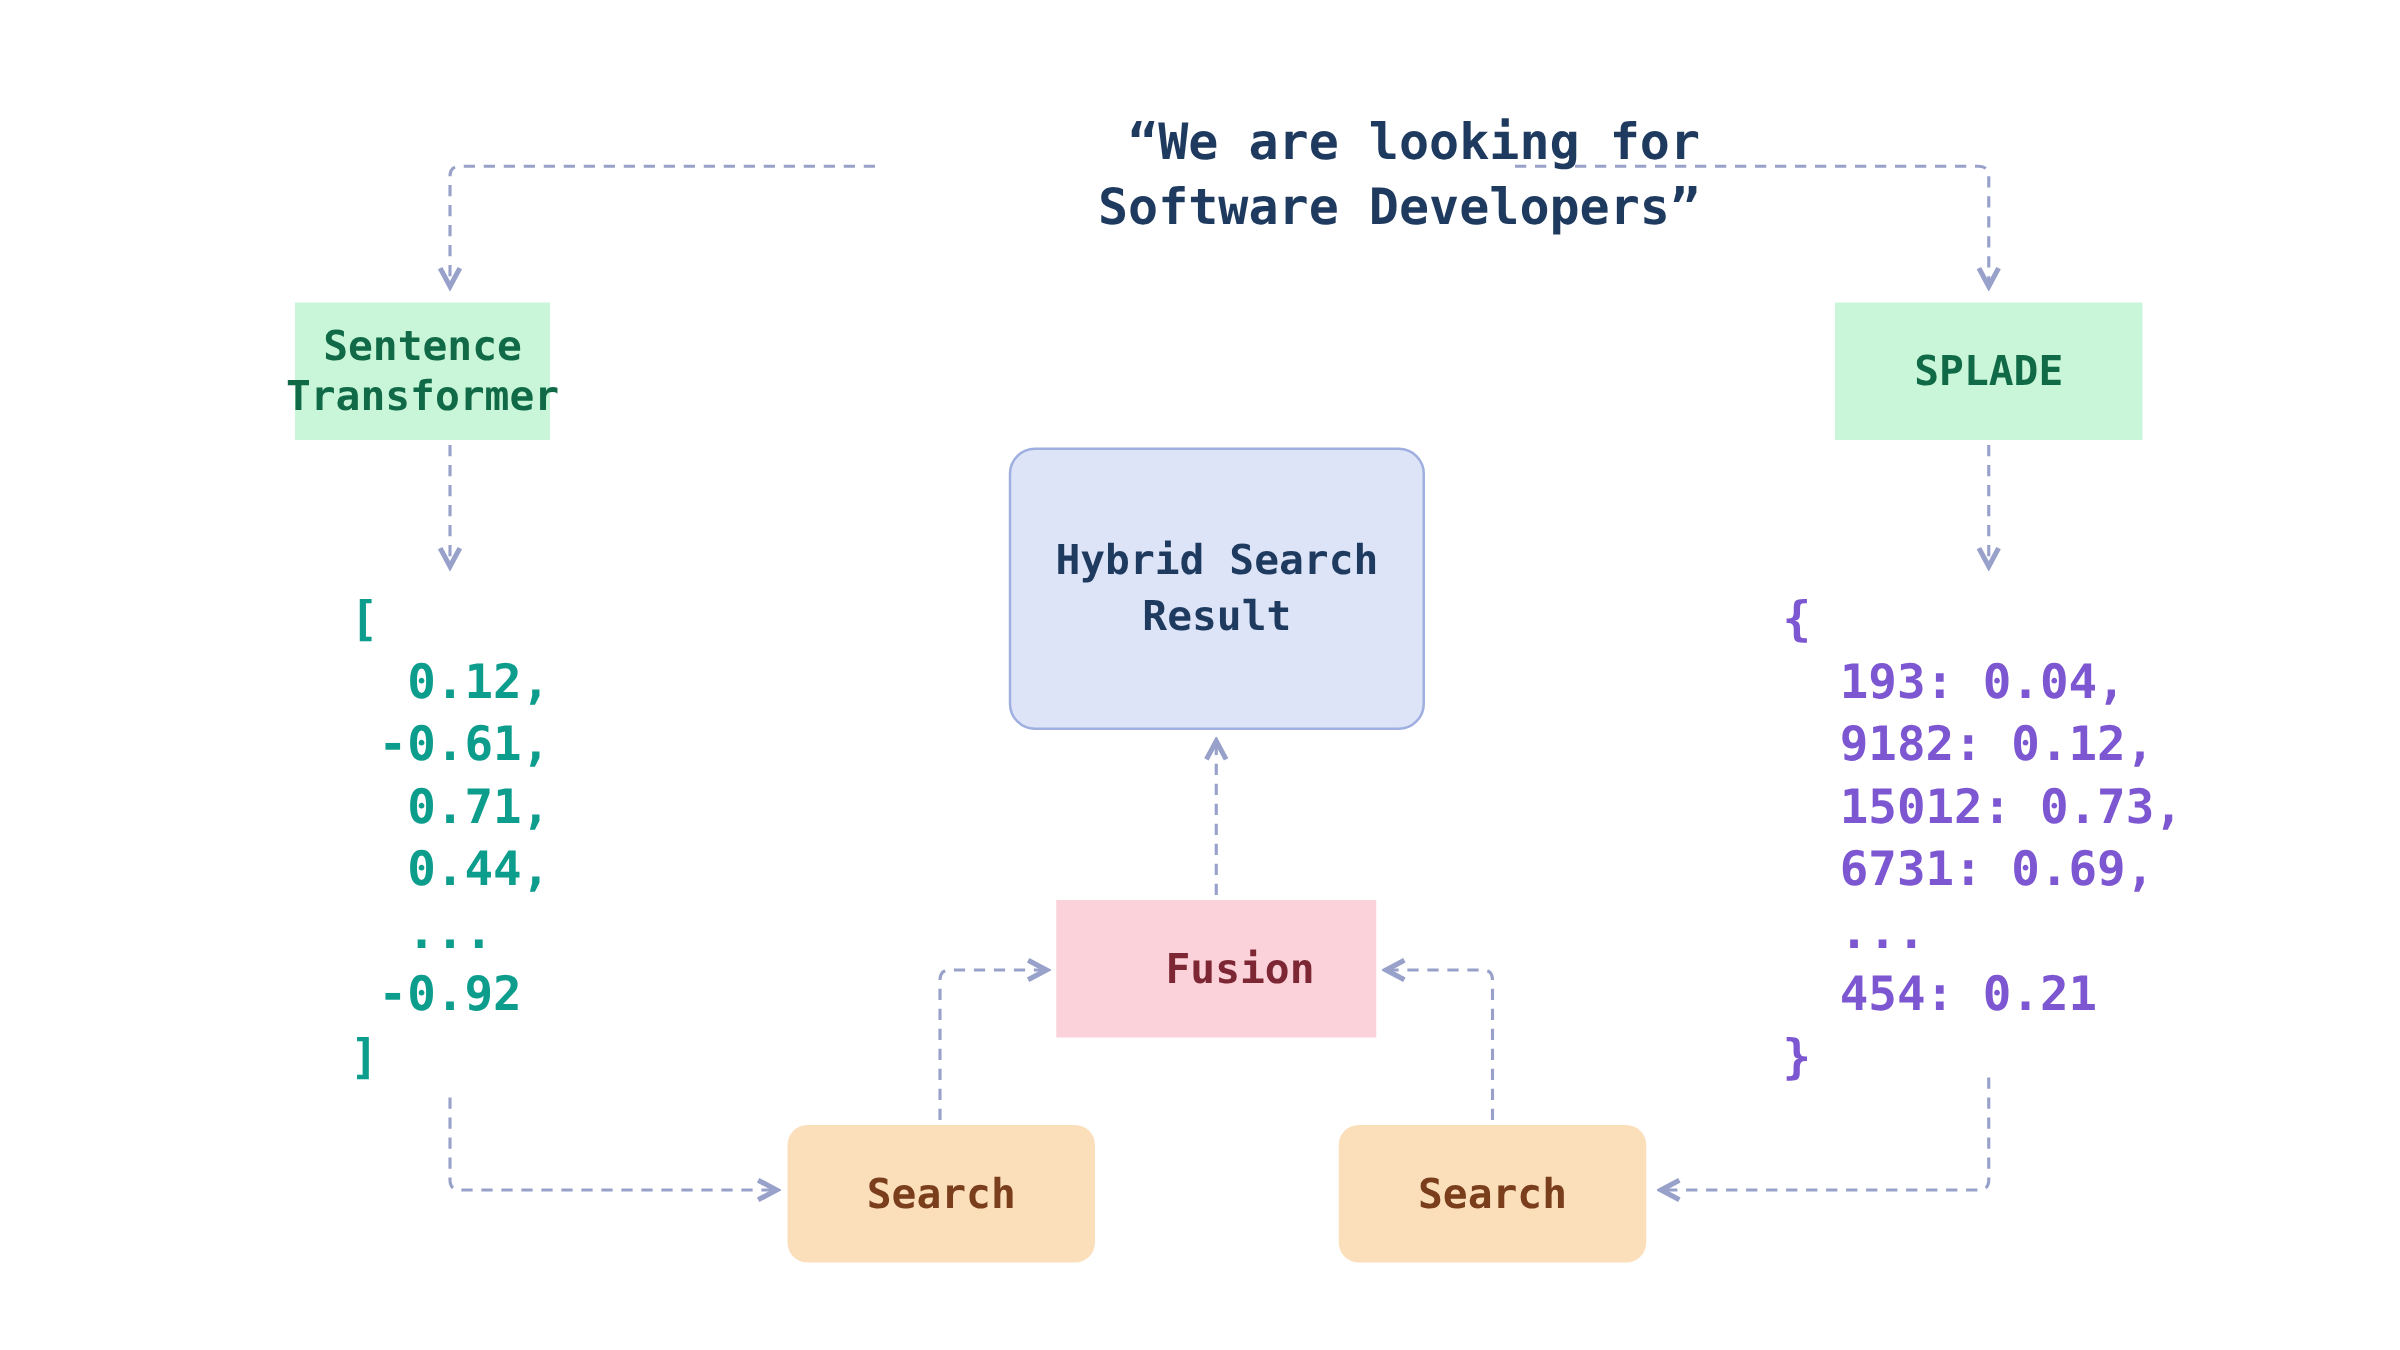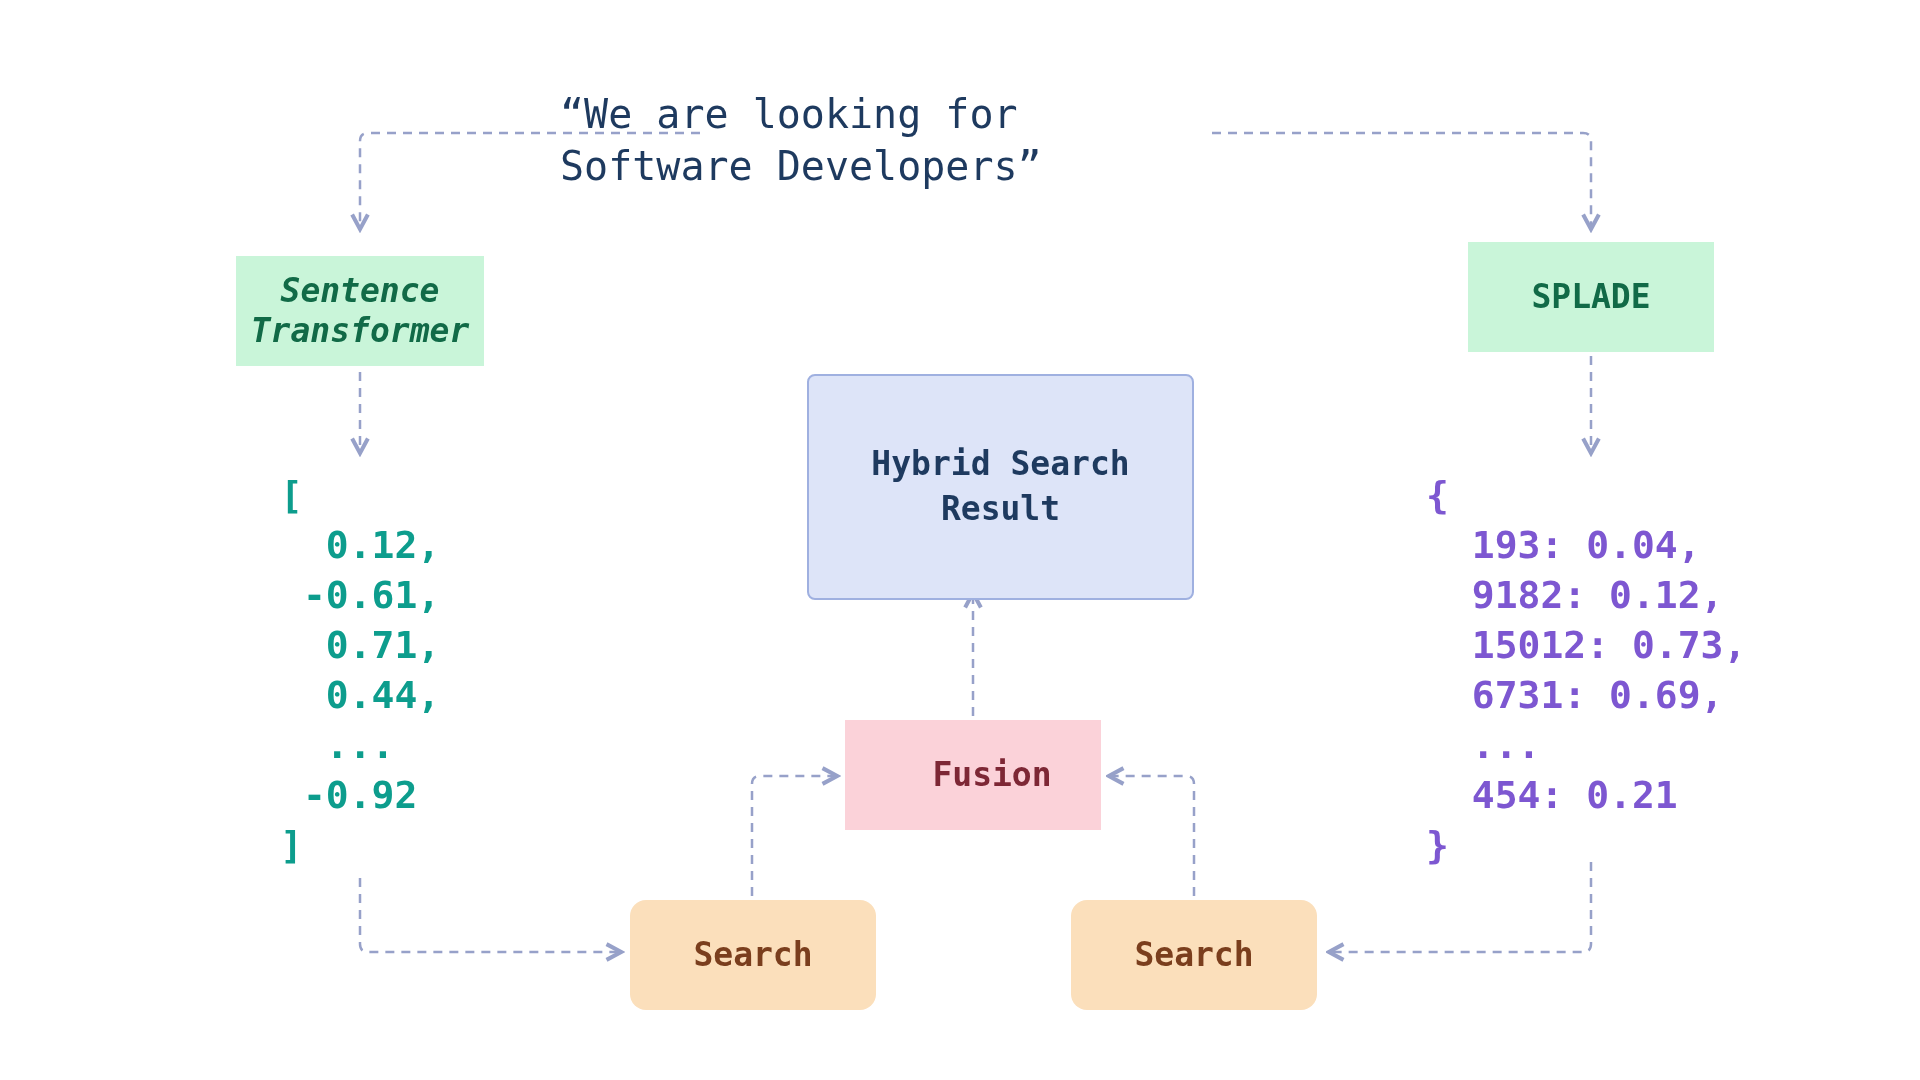--- a/index.html
+++ b/index.html
@@ -7,50 +7,49 @@
   body {
     position: relative;
     background: var(--background, #ffffff);
     font-family: "DejaVu Sans Mono", monospace;
     overflow: hidden;
   }
   .abs { position: absolute; }
 
   .query {
     left: 560px; top: 88px; width: 800px;
-    text-align: left;
-    font-size: 40px; font-weight: normal;
+    text-align: right;
+    font-size: 40px; font-weight: bold;
     line-height: 52px;
     color: var(--quote-text, #1e3a5f);
     white-space: pre;
   }
 
   .node {
     display: flex; align-items: center; justify-content: center;
     text-align: center;
     font-weight: bold;
     line-height: 1.2;
   }
   .node-green {
     background: var(--green-box-bg, #c9f5d9);
     color: var(--green-box-text, #116a47);
     font-size: 33px;
   }
-  .node-sentence-transformer { left: 236px; top: 256px; width: 248px; height: 110px; font-style: italic; }
+  .node-sentence-transformer { left: 236px; top: 242px; width: 204px; height: 110px; }
   .node-splade { left: 1468px; top: 242px; width: 246px; height: 110px; }
 
   .node-hybrid {
-    left: 807px; top: 358px; width: 387px; height: 226px;
+    left: 807px; top: 358px; width: 333px; height: 226px;
     background: var(--hybrid-box-bg, #dde4f8);
     border: 2px solid var(--hybrid-box-border, #9fb0e0);
-    border-radius: 8px;
+    border-radius: 21px;
     color: var(--hybrid-box-text, #1e3a5f);
     font-size: 33px;
     line-height: 1.35;
-    margin-top: 16px;
   }
 
   .node-fusion {
     left: 845px; top: 720px; width: 256px; height: 110px;
     background: var(--fusion-box-bg, #fbd2d9);
     color: var(--fusion-box-text, #7d2735);
     font-size: 33px;
     padding-left: 38px;
   }
 

